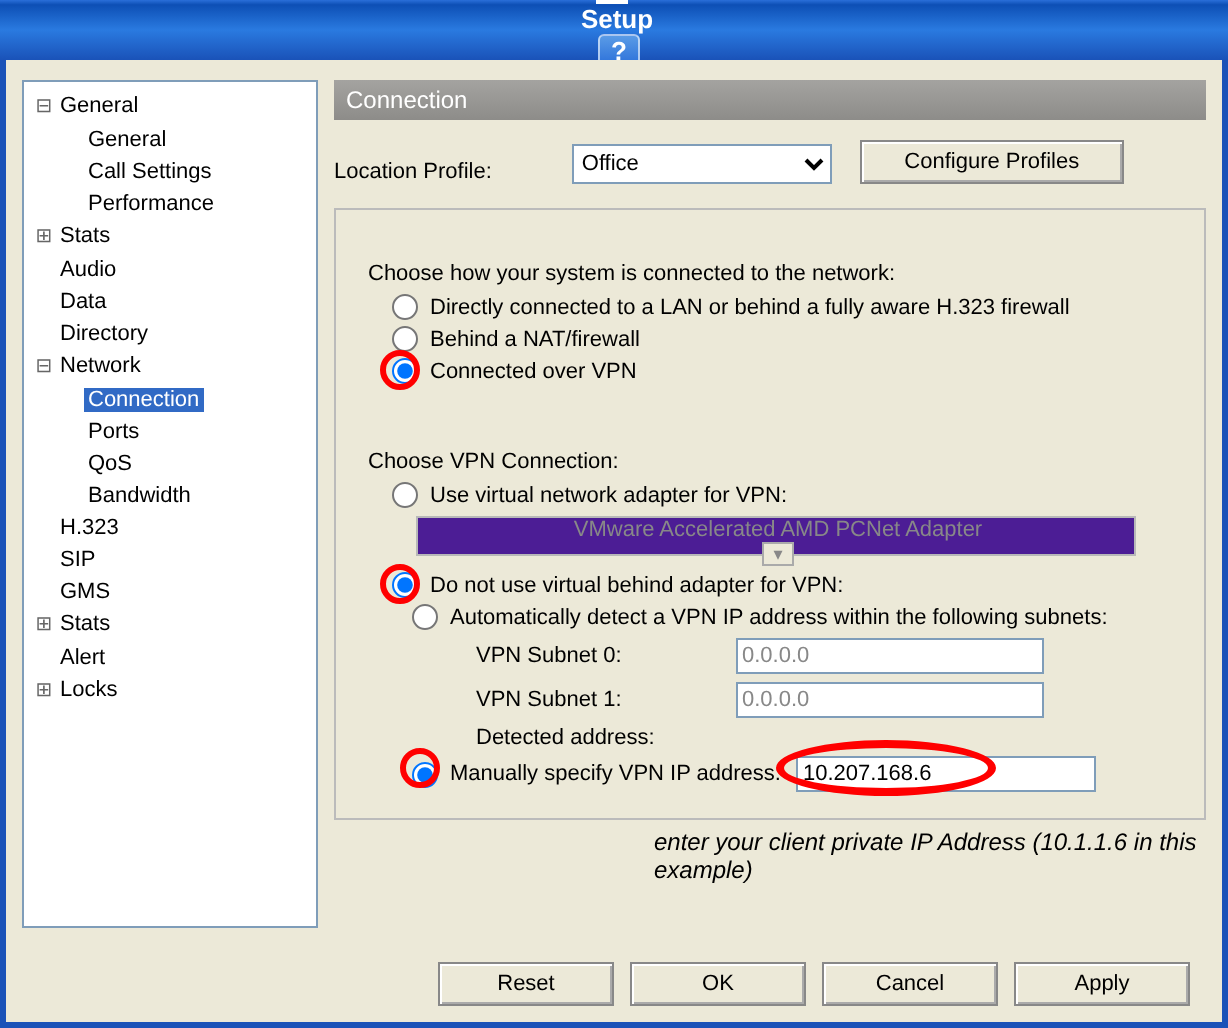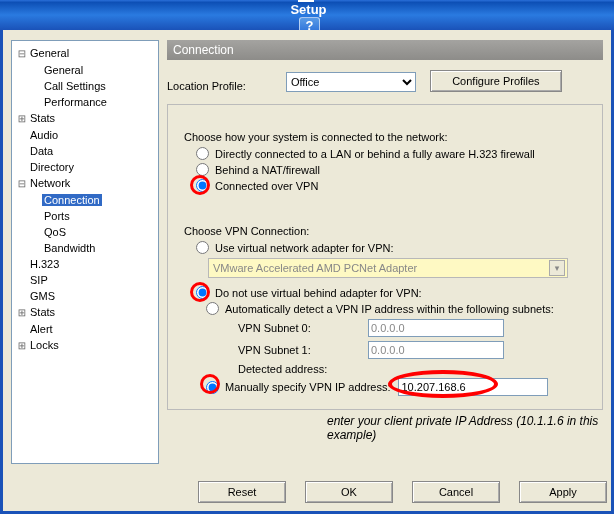--- a/index.html
+++ b/index.html
@@ -106,38 +106,39 @@
   .radio-row input[type=radio] { margin: 0 6px 0 0; }
   .circle {
     position:absolute;
     border: 3px solid #f00;
     border-radius: 50%;
     pointer-events:none;
   }
   .dropdown-dis {
     width: 360px; height:20px;
     border:1px solid #b8b8b8;
-    background:#fef9c3;
+    background:#4c1d95;
     color:#888;
     display:flex; align-items:center; justify-content:space-between;
     padding: 0 2px 0 4px;
     margin: 4px 0 8px 30px;
+    flex-direction: column;
   }
   .dropdown-dis .arrow {
     width:16px; height:16px;
     border:1px solid #aaa;
     background:#ece9d8;
     display:flex;align-items:center;justify-content:center;
     color:#888;font-size:9px;
   }
   .sub { margin-left: 28px; }
   .kv { display:flex; align-items:center; margin:4px 0 2px 60px; }
   .kv .k { width: 130px; }
   .kv input {
-    width:136px; height:18px;
+    width:154px; height:18px;
     border:1px solid #7f9db9;
     font-size:11px;
     padding: 0 2px;
     color:#888;
   }
   .oval {
     position:absolute;
     border:4px solid #f00;
     border-radius:50%;
     pointer-events:none;
@@ -145,23 +146,23 @@
   .caption {
     position:absolute;
     font-style: italic;
     color:#000;
     font-size:12px;
     left: 168px;
     bottom: 22px;
   }
   .bottom-bar {
     position:absolute;
-    bottom: 8px; right: 4px;
+    bottom: 8px; right: 16px;
     display:flex;
-    gap: 19px;
+    gap: 8px;
     margin-top: 29px;
   }
   .bottom-bar .btn { width: 88px; }
 </style>
 </head>
 <body>
 
 <div class="titlebar">
   <div class="app-icon"></div>
   <div class="title-text">Setup</div>

